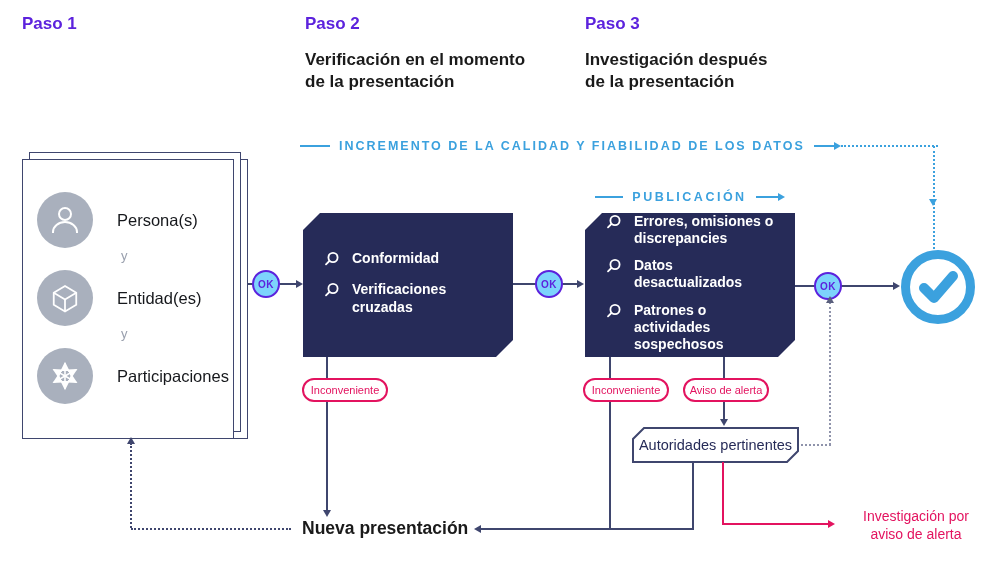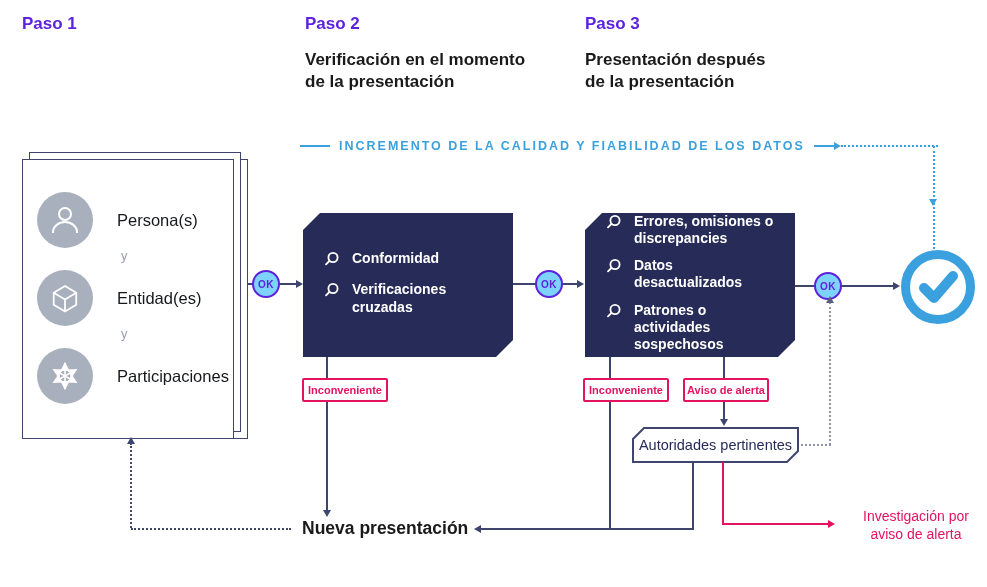--- a/index.html
+++ b/index.html
@@ -57,22 +57,22 @@
   .arr.u{border-left:4px solid transparent;border-right:4px solid transparent;border-bottom:7px solid var(--line);}
   .arr.red.r{border-left-color:var(--red);}
   .arr.blue.d{border-top-color:var(--blue);}
   .arr.gray.u{border-bottom-color:#5a5f7d;}
 
   
   .ok-badge{position:absolute;width:28px;height:28px;border-radius:50%;background:#7dd3fc;border:2px solid var(--purple);
     color:var(--purple);font-size:10px;font-weight:bold;letter-spacing:.5px;display:flex;align-items:center;justify-content:center;}
 
   
-  .pill{position:absolute;height:24px;background:#fff;border:2px solid var(--red);border-radius:2px;
-    color:var(--red);font-size:11px;font-weight:bold;display:flex;align-items:center;justify-content:center;white-space:nowrap;}
+  .pill{position:absolute;height:24px;background:#fff;border:2px solid var(--red);border-radius:12px;
+    color:var(--red);font-size:11px;font-weight:normal;display:flex;align-items:center;justify-content:center;white-space:nowrap;}
 
   
   .auth-text{position:absolute;display:flex;align-items:center;justify-content:center;
     color:var(--navy);font-size:14.5px;}
 
   
   .check-circle{position:absolute;width:74px;height:74px;border-radius:50%;border:9px solid var(--blue);
     background:#fff;display:flex;align-items:center;justify-content:center;}
 
   .new-sub{position:absolute;font-size:17.5px;font-weight:bold;color:var(--ink);}
@@ -86,21 +86,21 @@
   <div class="abs" style="left:22px;top:14px;width:230px;">
     <div class="step-label">Paso 1</div>
   </div>
   <div class="abs" style="left:305px;top:14px;width:260px;">
     <div class="step-label">Paso 2</div>
     <div class="step-title">Verificación en el momento
 de la presentación</div>
   </div>
   <div class="abs" style="left:585px;top:14px;width:240px;">
     <div class="step-label">Paso 3</div>
-    <div class="step-title">Presentación después
+    <div class="step-title">Investigación después
 de la presentación</div>
   </div>
 
   <div class="abs banner" style="left:300px;top:139px;width:638px;">
     <div class="bline" style="width:30px;"></div>
     <div class="banner-text">INCREMENTO DE LA CALIDAD Y FIABILIDAD DE LOS DATOS</div>
     <div class="bline" style="width:20px;"></div>
     <div style="width:0;height:0;border-top:4px solid transparent;border-bottom:4px solid transparent;border-left:7px solid var(--blue);"></div>
     <div class="bdotted"></div>
   </div>
@@ -169,20 +169,26 @@
           <line x1="6.4" y1="10" x2="3" y2="13.4"></line>
       </svg>
       <span>Verificaciones cruzadas</span>
     </div>
   </div>
 
   <div class="hline" style="left:513px;top:283px;width:65px;"></div>
   <div class="arr r" style="left:577px;top:280px;"></div>
   <div class="ok-badge" style="left:535px;top:270px;">OK</div>
 
+  <div class="abs banner" style="left:585px;top:190px;width:210px;justify-content:center;">
+    <div class="bline" style="width:28px;"></div>
+    <div class="banner-text" style="letter-spacing:2.5px;">PUBLICACIÓN</div>
+    <div class="bline" style="width:22px;"></div>
+    <div style="width:0;height:0;border-top:4px solid transparent;border-bottom:4px solid transparent;border-left:7px solid var(--blue);"></div>
+  </div>
 
   <div class="dark-box gap10" style="left:585px;top:213px;">
     <div class="box-item">
       <svg width="17" height="17" viewBox="0 0 17 17" fill="none" stroke="#fff" stroke-width="1.8" stroke-linecap="round">
         <circle cx="10" cy="6.5" r="4.6"></circle>
           <line x1="6.4" y1="10" x2="3" y2="13.4"></line>
       </svg>
       <span style="max-width:150px;">Errores, omisiones o discrepancies</span>
     </div>
     <div class="box-item">

